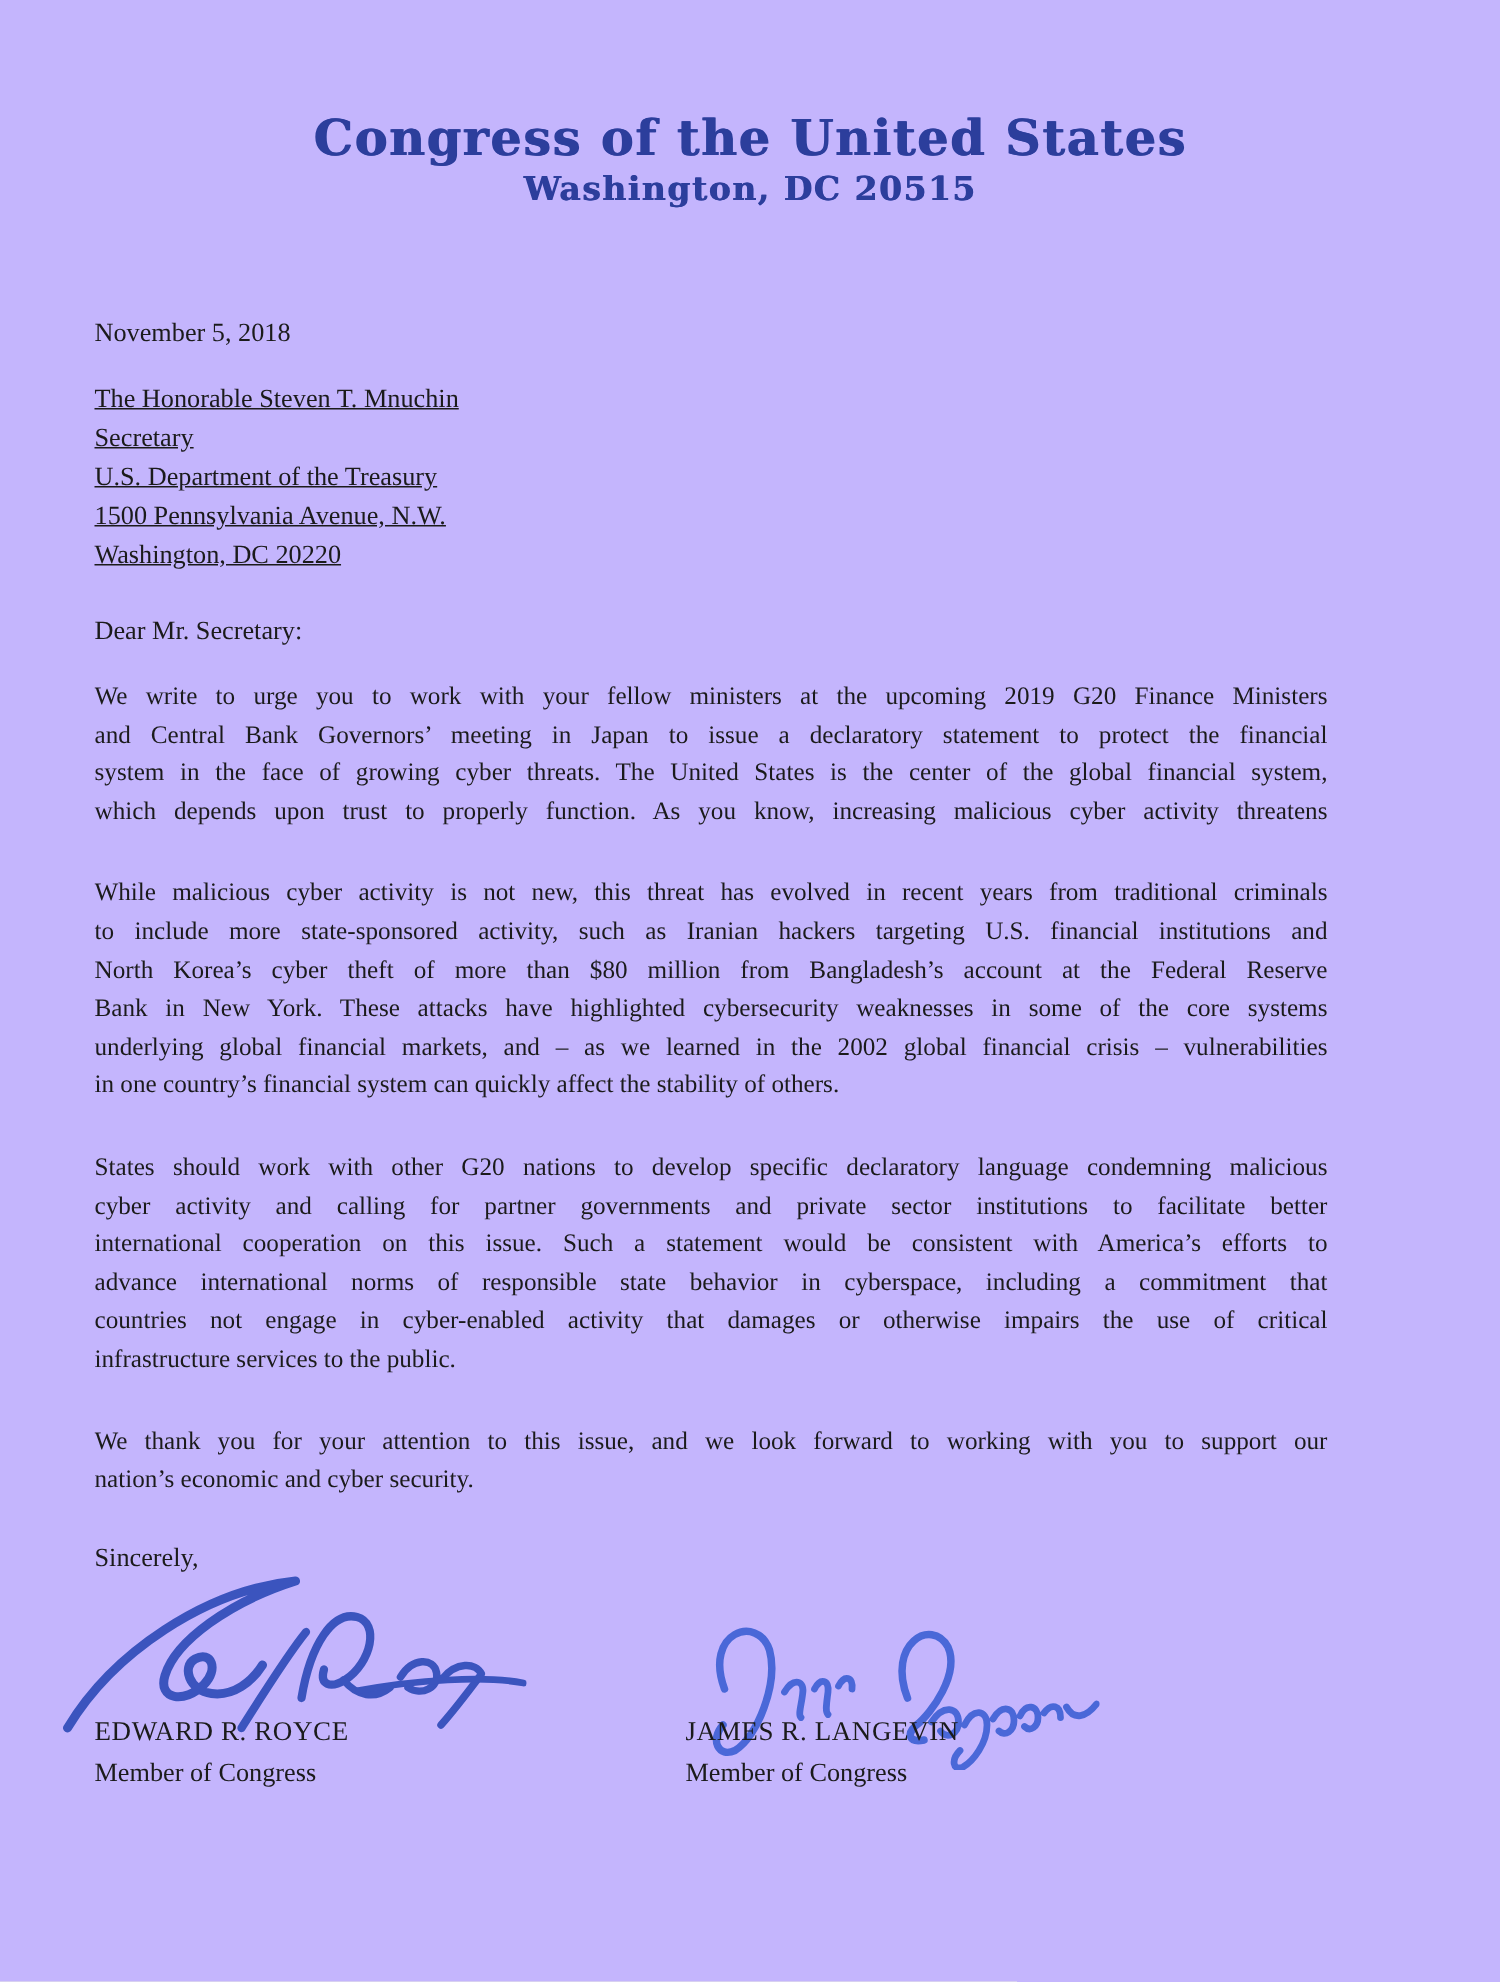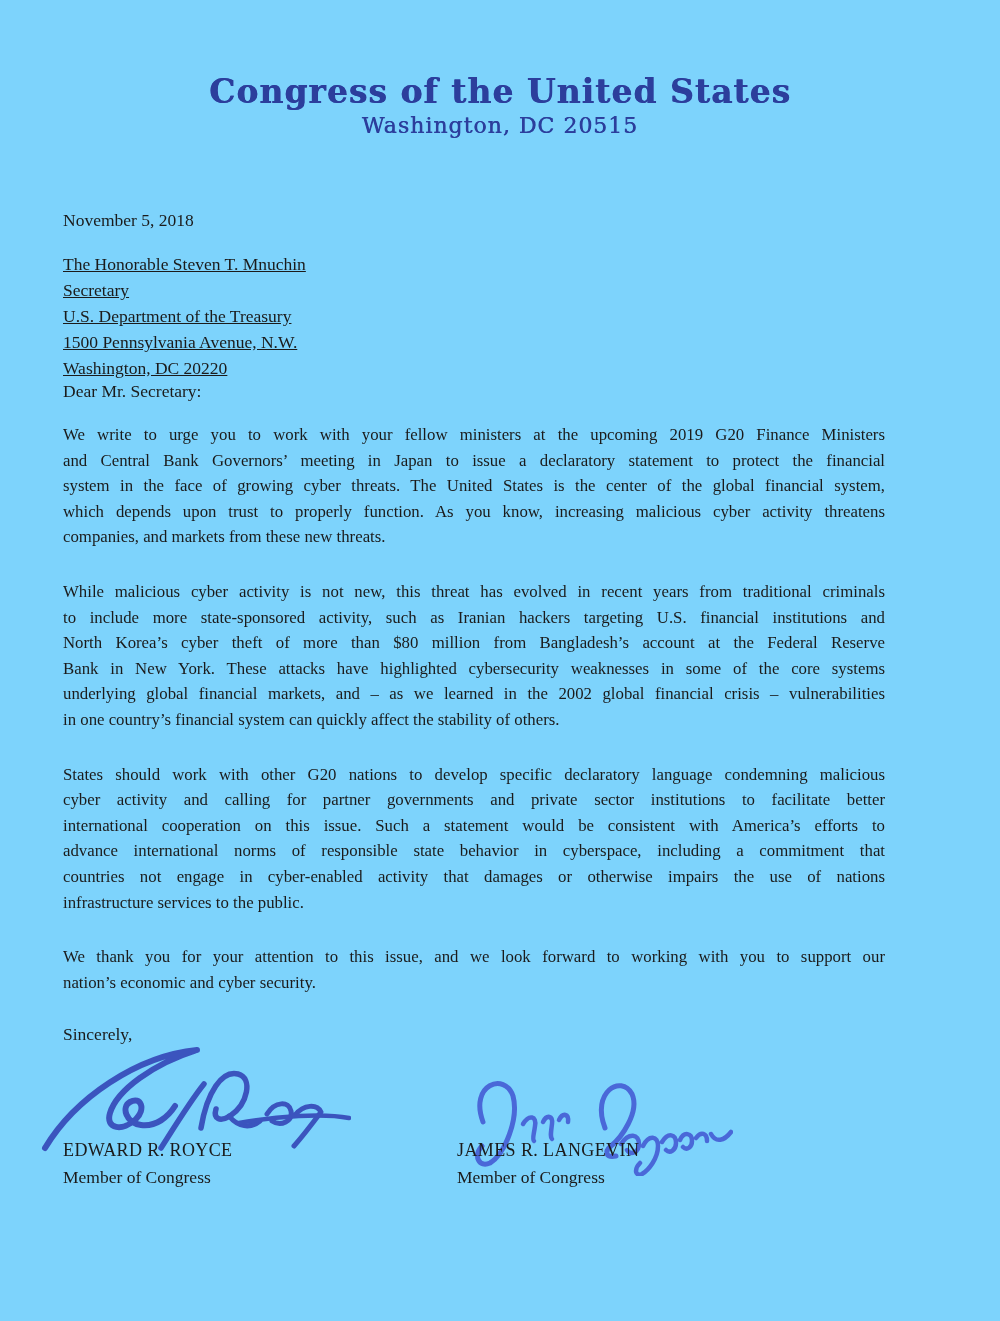--- a/index.html
+++ b/index.html
@@ -1,46 +1,46 @@
 <!DOCTYPE html>
 <html><head>
 <meta charset="utf-8">
 <style>
   html,body{margin:0;padding:0;background:#e8e8e8;}
   .page{
     position:relative;
     width:1000px;height:1321px;
     margin:0 auto;
-    background:#7dd3fc;
+    background:#c4b5fd;
     overflow:hidden;
     font-family:"Liberation Serif", serif;
     color:#1b1b1b;
   }
   
   .letterhead{ padding-top:72px; text-align:center; }
   .lh-title{
     font-family:"DejaVu Serif", serif;
     font-weight:bold;
     font-size:33px;
     letter-spacing:1px;
     text-shadow:0.6px 0 currentColor;
   }
   .lh-sub{
     font-family:"DejaVu Serif", serif;
-    font-weight:normal;
+    font-weight:bold;
     font-size:22px;
     letter-spacing:1px;
     margin-top:2px;
     text-shadow:0.5px 0 currentColor;
   }
   
   .content{ padding:0 90px 0 63px; }
   .date{ margin-top:72px; font-size:17.5px; }
   .recipient{ margin-top:20px; font-size:17.5px; line-height:26px;text-decoration:underline; }
-  .salutation{ font-size:17.5px; }
+  .salutation{ margin-top:28px; font-size:17.5px; }
   
   .bodytext{ margin-top:20px; width:822px; }
   .para{ margin-bottom:29px; }
   .line{
     font-size:16.8px;
     line-height:25.6px;
     white-space:nowrap;
     overflow:hidden;
     text-align:justify;
     text-align-last:justify;
@@ -81,36 +81,35 @@
       </div>
 
     <div class="salutation">Dear Mr. Secretary:</div>
 
     <div class="bodytext">
         <div class="para">
           <div class="line">We write to urge you to work with your fellow ministers at the upcoming 2019 G20 Finance Ministers</div>
           <div class="line">and Central Bank Governors’ meeting in Japan to issue a declaratory statement to protect the financial</div>
           <div class="line">system in the face of growing cyber threats. The United States is the center of the global financial system,</div>
           <div class="line">which depends upon trust to properly function. As you know, increasing malicious cyber activity threatens</div>
-          <div class="line last">companies, and markets from these new threats.</div>
         </div>
         <div class="para">
           <div class="line">While malicious cyber activity is not new, this threat has evolved in recent years from traditional criminals</div>
           <div class="line">to include more state-sponsored activity, such as Iranian hackers targeting U.S. financial institutions and</div>
           <div class="line">North Korea’s cyber theft of more than $80 million from Bangladesh’s account at the Federal Reserve</div>
           <div class="line">Bank in New York. These attacks have highlighted cybersecurity weaknesses in some of the core systems</div>
           <div class="line">underlying global financial markets, and – as we learned in the 2002 global financial crisis – vulnerabilities</div>
           <div class="line last">in one country’s financial system can quickly affect the stability of others.</div>
         </div>
         <div class="para">
           <div class="line">States should work with other G20 nations to develop specific declaratory language condemning malicious</div>
           <div class="line">cyber activity and calling for partner governments and private sector institutions to facilitate better</div>
           <div class="line">international cooperation on this issue. Such a statement would be consistent with America’s efforts to</div>
           <div class="line">advance international norms of responsible state behavior in cyberspace, including a commitment that</div>
-          <div class="line">countries not engage in cyber-enabled activity that damages or otherwise impairs the use of nations</div>
+          <div class="line">countries not engage in cyber-enabled activity that damages or otherwise impairs the use of critical</div>
           <div class="line last">infrastructure services to the public.</div>
         </div>
         <div class="para">
           <div class="line">We thank you for your attention to this issue, and we look forward to working with you to support our</div>
           <div class="line last">nation’s economic and cyber security.</div>
         </div>
       </div>
 
     <div class="sig-block">
       <div class="closing">Sincerely,</div>

